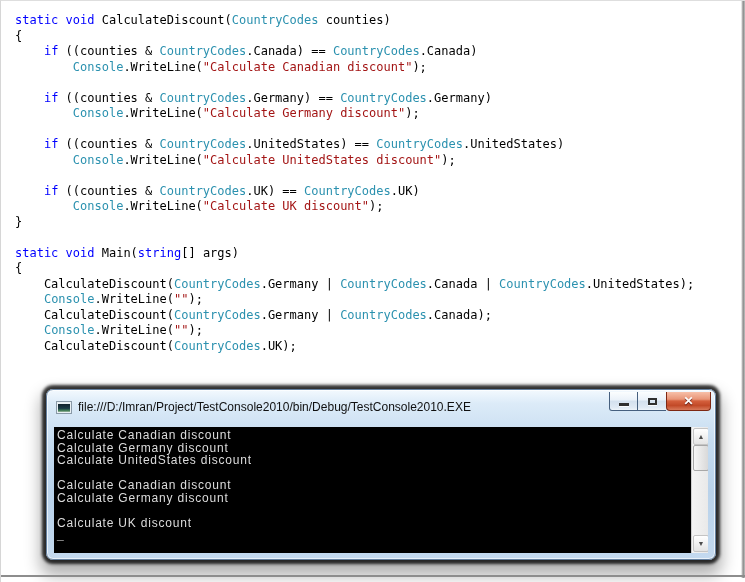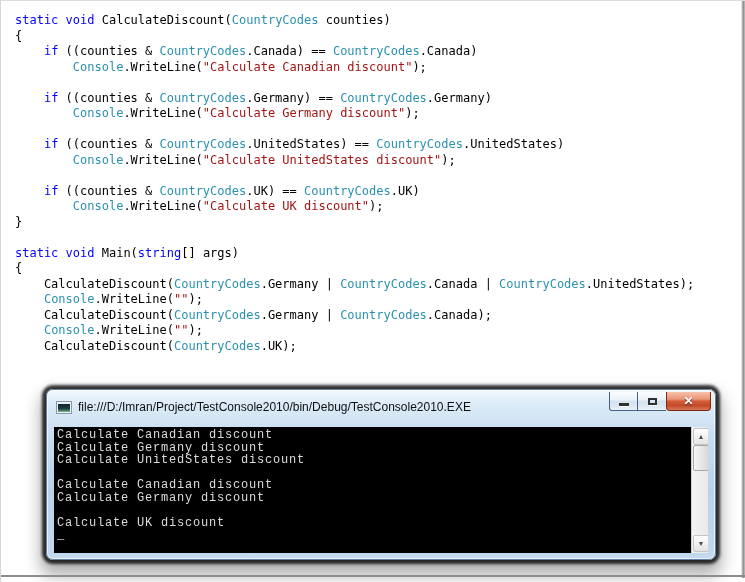--- a/index.html
+++ b/index.html
@@ -50,21 +50,21 @@
   .glyph-max{width:9px;height:7px;border:2px solid #2f2f2f;box-shadow:0 1px 0 rgba(255,255,255,0.8);box-sizing:border-box;margin-top:1px;}
   .glyph-close{color:#ffffff;font-size:12px;font-weight:bold;
     text-shadow:0 1px 1px rgba(60,0,0,0.8);line-height:17px;}
 
   .console-body{
     position:absolute;left:7px;top:37px;width:654px;height:126px;
     background:#000;overflow:hidden;
   }
   .console-text{
     position:absolute;left:3px;top:2px;right:18px;
-    font-family:Liberation Mono, monospace;font-size:12px;line-height:12.5px;
+    font-family:Liberation Sans, sans-serif;font-size:12px;line-height:12.5px;
     color:#dcdcdc;letter-spacing:0.8px;white-space:pre;
   }
   .console-line{height:12.5px;white-space:pre;}
   .console-cursor{font-weight:bold;color:#e8e8e8;}
 
   .scrollbar{position:absolute;right:0;top:0;width:17px;height:126px;
     background:linear-gradient(90deg,#f4f4f4,#e9e9e9);border-left:1px solid #cfcfcf;box-sizing:border-box;}
   .sb-btn{position:absolute;left:1px;width:14px;height:15px;text-align:center;
     font-size:7px;color:#4c4c4c;line-height:15px;
     background:linear-gradient(180deg,#ffffff,#e4e4e4);border:1px solid #c4c4c4;border-radius:2px;}

